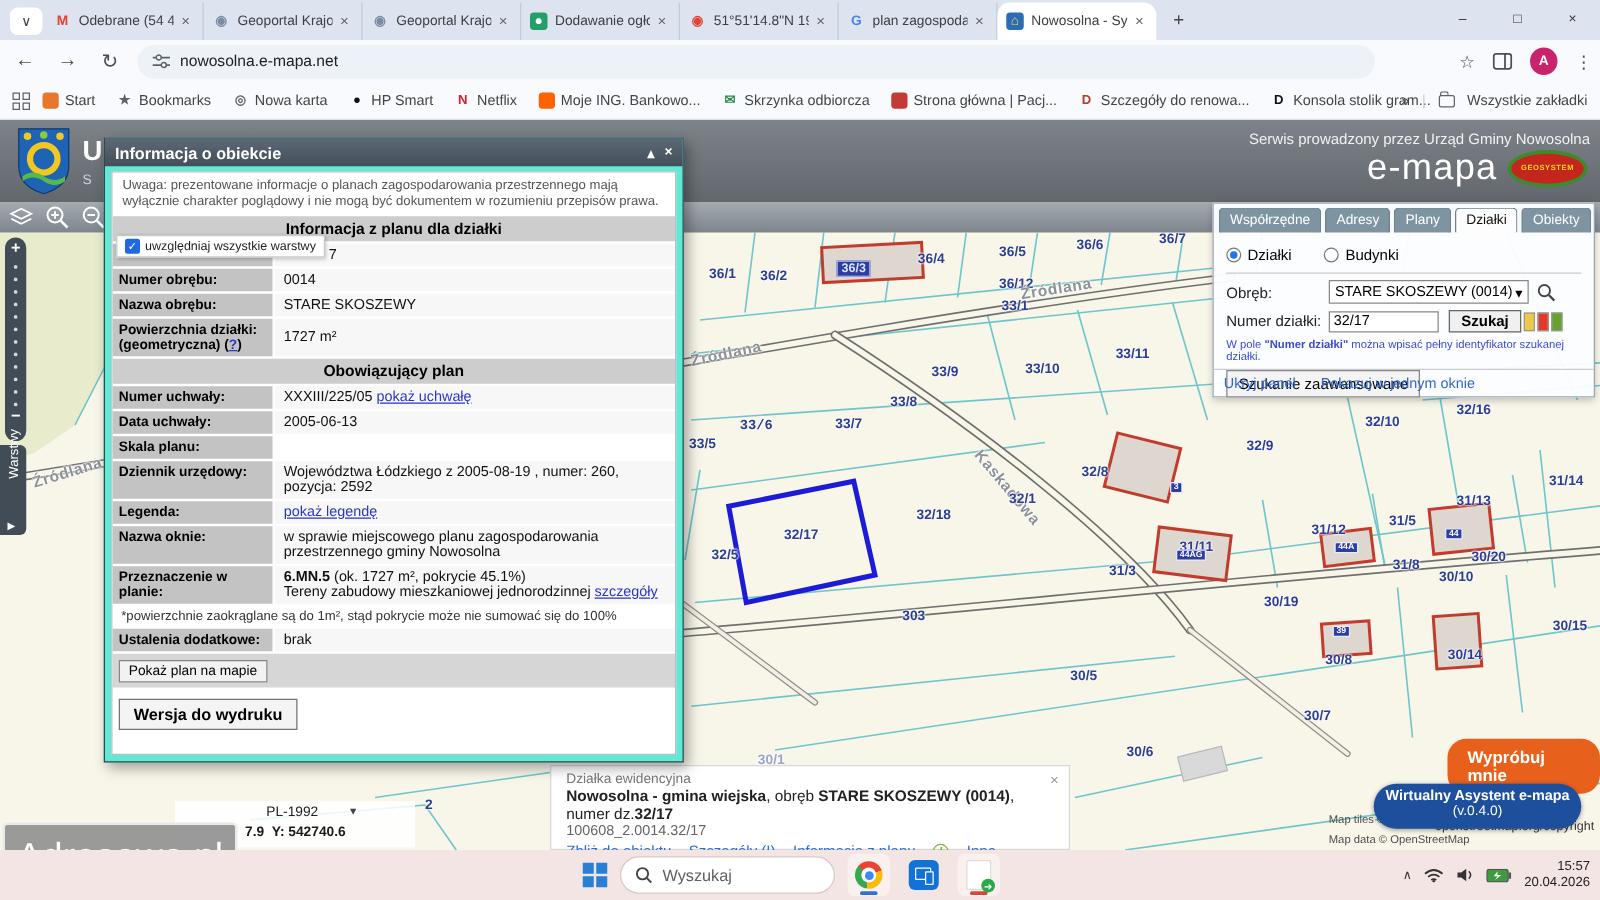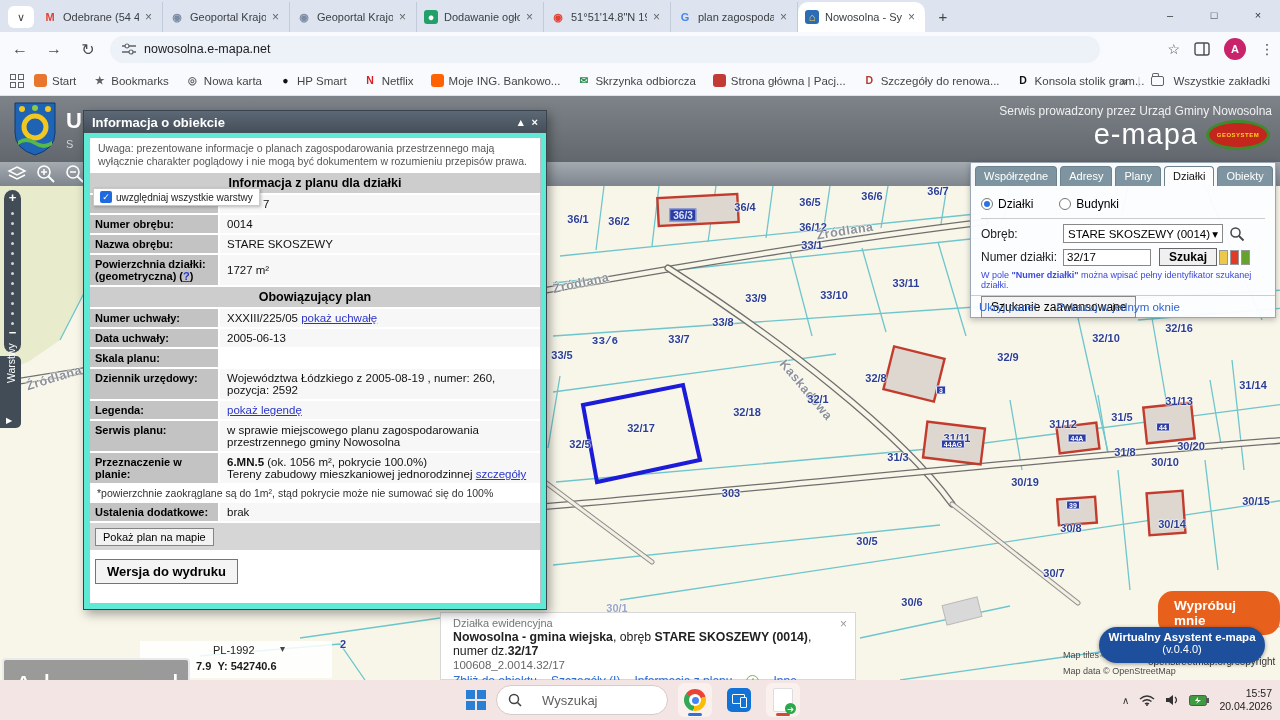--- a/index.html
+++ b/index.html
@@ -127,21 +127,21 @@
   #ipanel-title { color:#777; font-size:11px; }
   #ipanel-close { position:absolute; right:8px; top:4px; color:#999; font-size:12px; }
   #ipanel-line2 { margin-top:1px; color:#222; font-size:12.3px; }
   #ipanel-id { color:#666; font-size:11.5px; margin-top:1px; }
   #ipanel-links { display:flex; align-items:center; gap:14px; margin-top:3px; color:#2f6fd0; }
   #plus-circle { width:13px; height:13px; border:1.5px solid #7ab24a; border-radius:50%; color:#7ab24a; font-size:11px; line-height:11px; text-align:center; font-weight:bold; }
 
   
   #taskbar { position:absolute; left:0; top:680px; width:1280px; height:40px; background:#f3e5e3; z-index:9; }
   #tb-center { position:absolute; left:466px; top:0; height:40px; display:flex; align-items:center; gap:10px; }
-  #tb-search { width:172px; height:30px; background:#fff; border:1px solid #d8cac8; border-radius:15px; display:flex; align-items:center; gap:20px; padding:0 11px; color:#5f5f5f; font-size:13px; }
+  #tb-search { width:172px; height:30px; background:#fff; border:1px solid #d8cac8; border-radius:15px; display:flex; align-items:center; gap:8px; padding:0 11px; color:#5f5f5f; font-size:13px; }
   .ticon { width:34px; height:34px; border-radius:6px; display:flex; align-items:center; justify-content:center; position:relative; }
   .ticon.activebg { background:#faf0ee; }
   .underbar { position:absolute; bottom:1px; left:10px; width:14px; height:3px; border-radius:2px; }
   #chrome-ball { width:22px; height:22px; border-radius:50%; background:conic-gradient(from -50deg,#ea4335 0 120deg,#fbbc05 0 240deg,#34a853 0 360deg); position:relative; }
   #chrome-ball:after { content:""; position:absolute; left:5px; top:5px; width:12px; height:12px; border-radius:50%; background:#fff; }
   #chrome-ball i { position:absolute; left:7.5px; top:7.5px; width:7px; height:7px; border-radius:50%; background:#4285f4; z-index:1; }
   #blueapp { width:24px; height:24px; border-radius:5px; background:#1173d6; position:relative; }
   #blueapp:after { content:""; position:absolute; left:5px; top:6px; width:11px; height:8px; border:1.5px solid #fff; border-radius:1px; }
   #blueapp:before { content:""; position:absolute; right:4px; top:9px; width:5px; height:9px; border:1.5px solid #fff; border-radius:1px; background:#1173d6; z-index:1; }
   #docapp { width:20px; height:24px; background:#fff; border:1px solid #ddd; border-radius:2px; position:relative; }
@@ -396,27 +396,27 @@
     </div>
     <div class="trow">
       <div class="tl">Dziennik urzędowy:</div>
       <div class="tv">Województwa Łódzkiego z 2005-08-19 , numer: 260, pozycja: 2592</div>
     </div>
     <div class="trow">
       <div class="tl">Legenda:</div>
       <div class="tv"><span class="lnk">pokaż legendę</span></div>
     </div>
     <div class="trow">
-      <div class="tl">Serwis planu:</div>
+      <div class="tl">Nazwa oknie:</div>
       <div class="tv">w sprawie miejscowego planu zagospodarowania przestrzennego gminy Nowosolna</div>
     </div>
     <div class="trow">
       <div class="tl">Przeznaczenie w planie:</div>
       <div class="tv">
-        <b>6.MN.5</b><span> (ok. 1056 m², pokrycie 100.0%)</span><br>
+        <b>6.MN.5</b><span> (ok. 1727 m², pokrycie 45.1%)</span><br>
         <span>Tereny zabudowy mieszkaniowej jednorodzinnej </span><span class="lnk">szczegóły</span>
       </div>
     </div>
     <div class="tfoot">*powierzchnie zaokrąglane są do 1m², stąd pokrycie może nie sumować się do 100%</div>
     <div class="trow">
       <div class="tl">Ustalenia dodatkowe:</div>
       <div class="tv">brak</div>
     </div>
     <div class="btnband">
       <button class="btn-sm">Pokaż plan na mapie</button>

